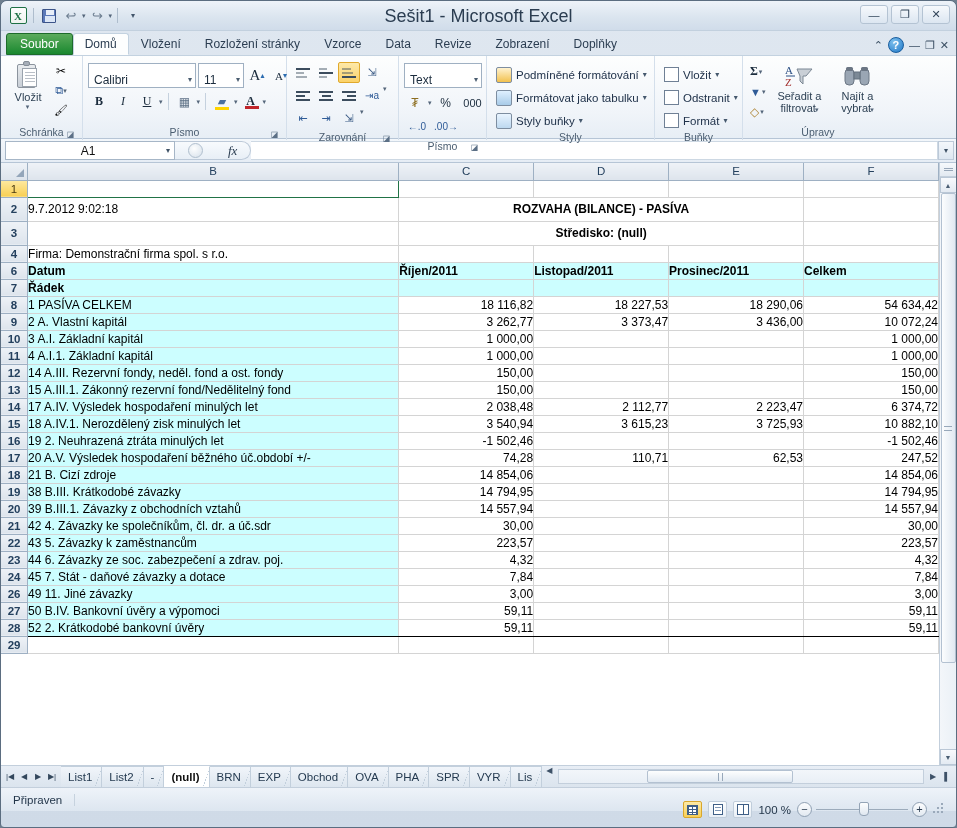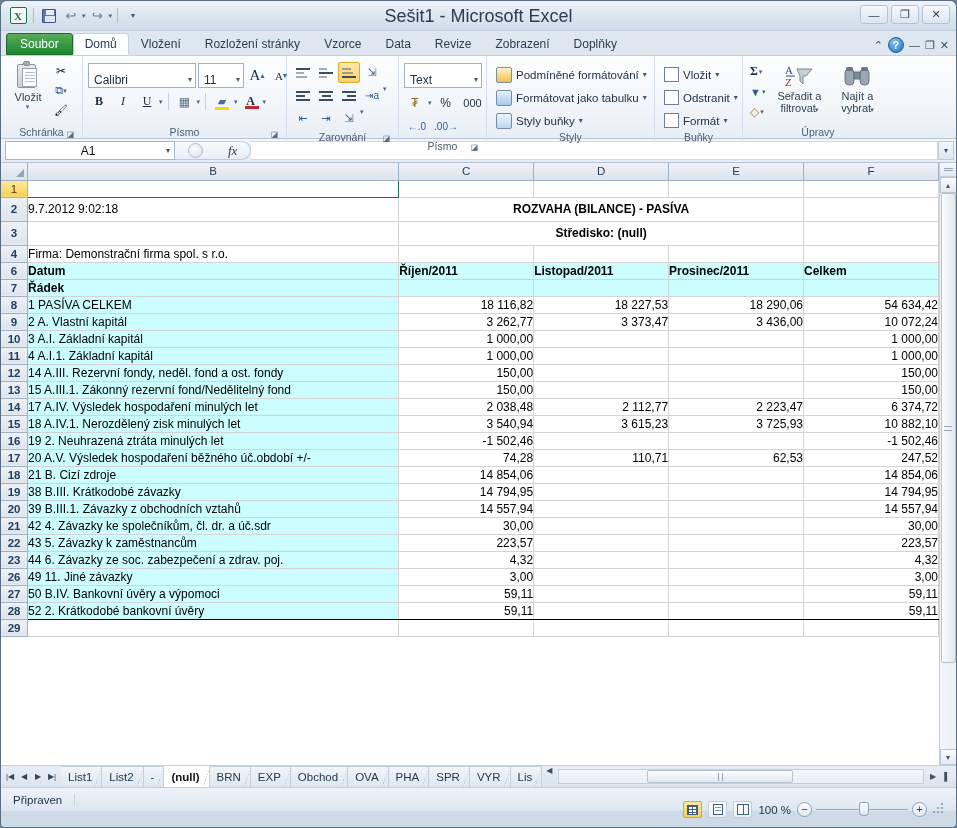--- a/index.html
+++ b/index.html
@@ -966,20 +966,28 @@
             </tr>
             <tr style="height: 17px;">
               <th class="rowhdr">23</th>
               <td class="cell cyan bt">44      6.  Závazky ze soc. zabezpečení a zdrav. poj.</td>
               <td class="cell num bt bl">4,32</td>
               <td class="cell num bt bl"></td>
               <td class="cell num bt bl"></td>
               <td class="cell num bt bl">4,32</td>
             </tr>
             <tr style="height: 17px;">
+              <th class="rowhdr">24</th>
+              <td class="cell cyan bt">45      7.  Stát - daňové závazky a dotace</td>
+              <td class="cell num bt bl">7,84</td>
+              <td class="cell num bt bl"></td>
+              <td class="cell num bt bl"></td>
+              <td class="cell num bt bl">7,84</td>
+            </tr>
+            <tr style="height: 17px;">
               <th class="rowhdr">26</th>
               <td class="cell cyan bt">49     11.  Jiné závazky</td>
               <td class="cell num bt bl">3,00</td>
               <td class="cell num bt bl"></td>
               <td class="cell num bt bl"></td>
               <td class="cell num bt bl">3,00</td>
             </tr>
             <tr style="height: 17px;">
               <th class="rowhdr">27</th>
               <td class="cell cyan bt">50 B.IV.    Bankovní úvěry a výpomoci</td>

